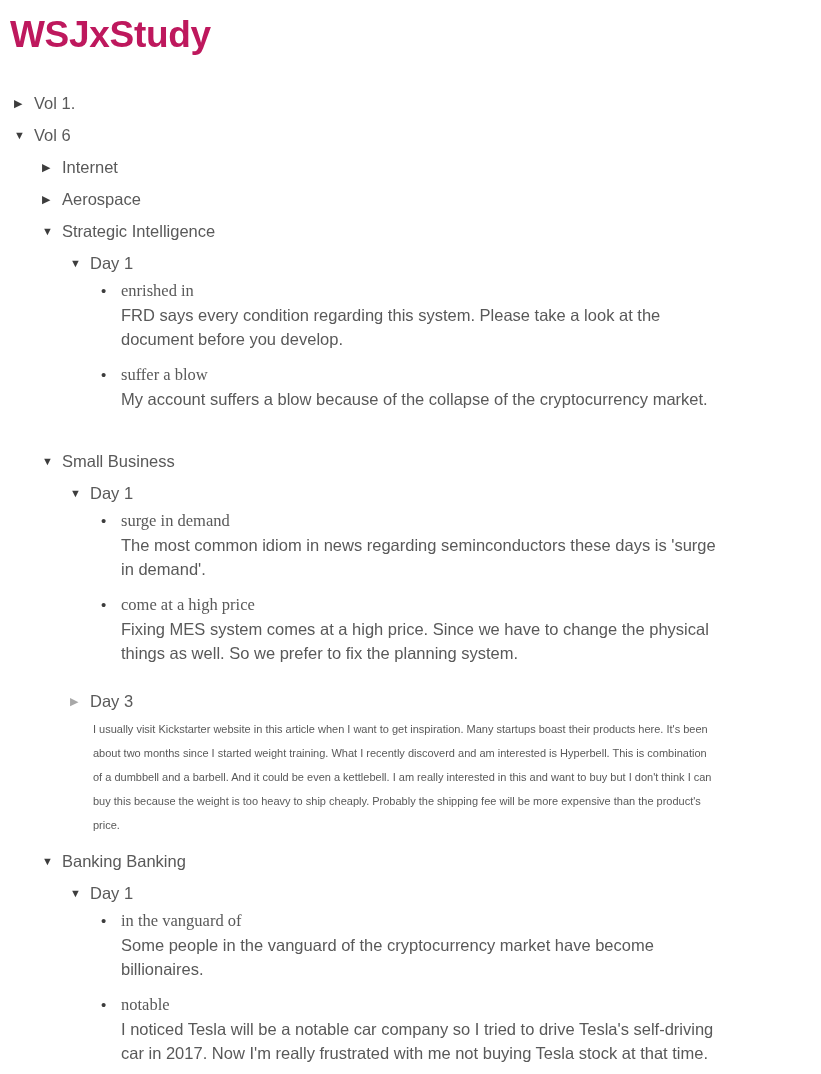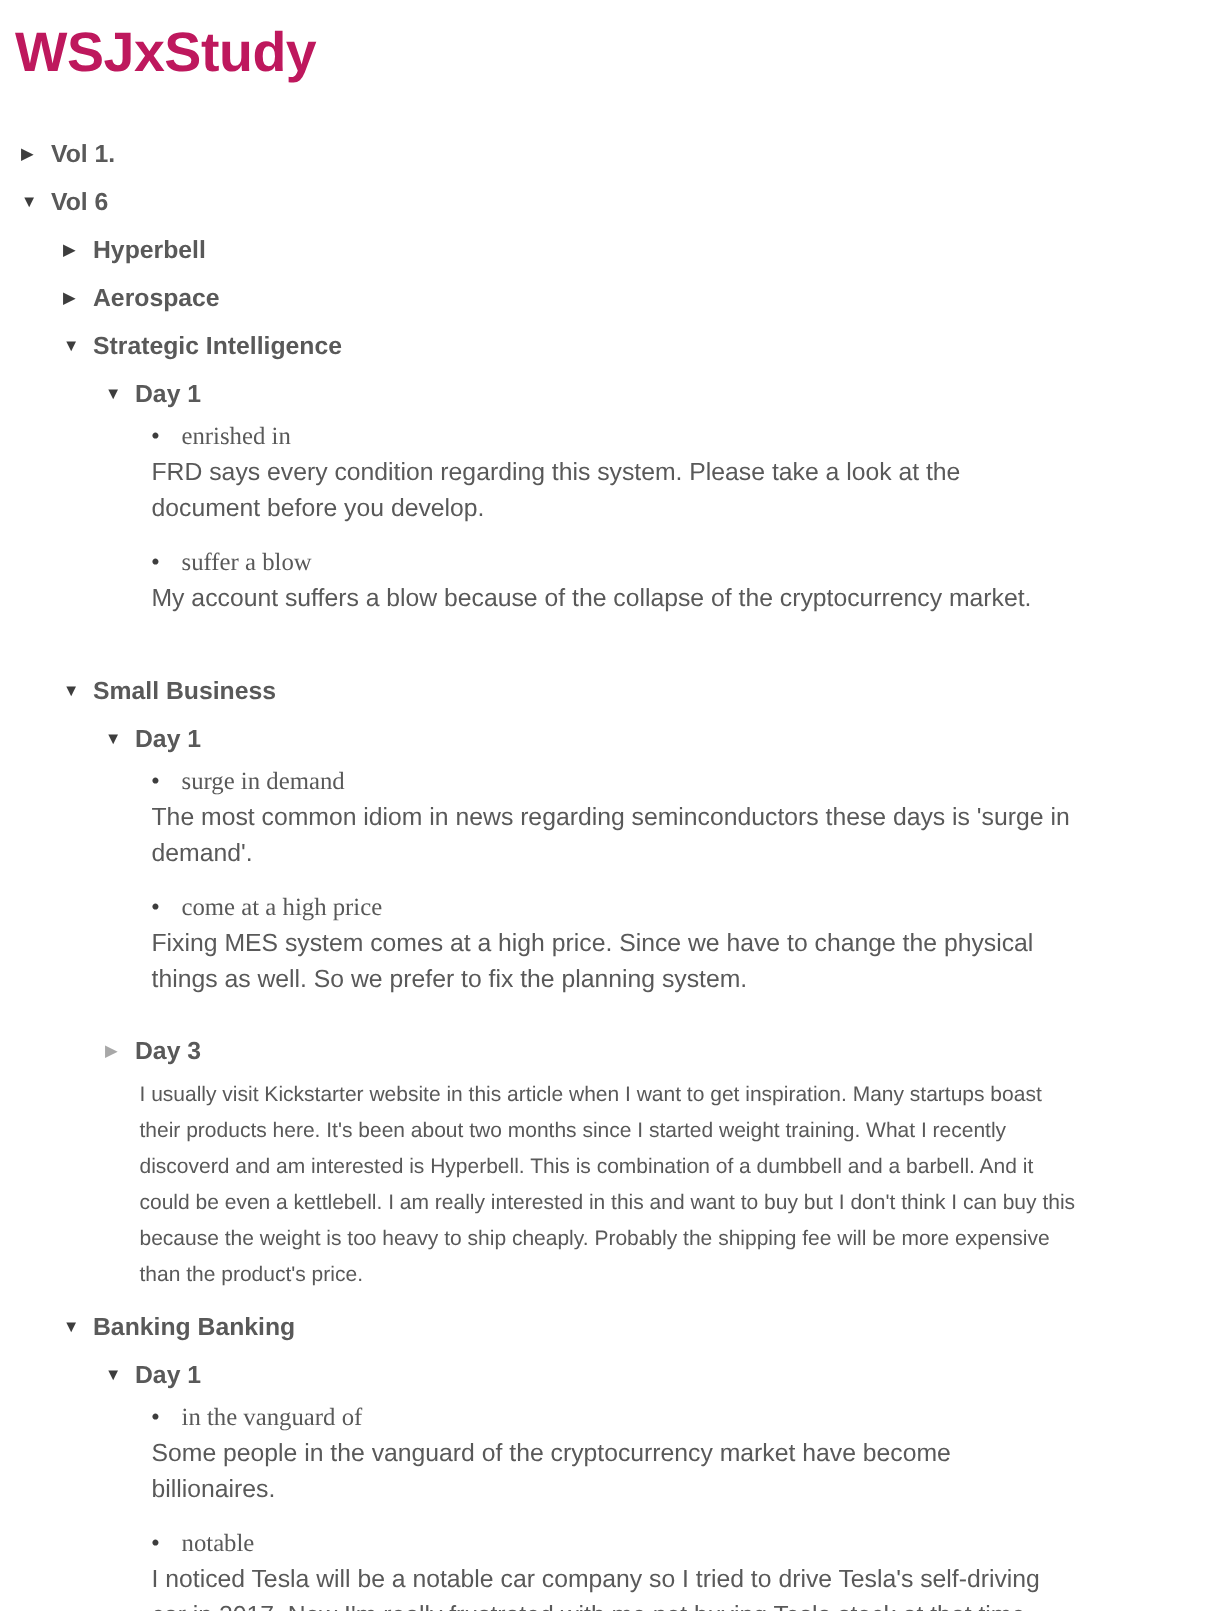--- a/index.html
+++ b/index.html
@@ -45,21 +45,20 @@
     font-size: 11px;
     line-height: 32px;
     color: #3d3d3d;
     user-select: none;
   }
   .marker.dim { color: #a8a8a8; }
 
   .row-label {
     flex: 1 1 auto;
     white-space: nowrap;
-    font-weight: bold;
   }
 
   
   .lvl-1 { margin-left: 14px; }
   .lvl-2 { margin-left: 42px; }
   .lvl-3 { margin-left: 70px; }
 
   
   .entry {
     margin-left: 101px;
@@ -80,30 +79,31 @@
     line-height: 24px;
     color: #3d3d3d;
     user-select: none;
   }
   .entry-term {
     flex: 1 1 auto;
     color: #595959;
     font-family: Liberation Serif, serif;
   }
   .entry-body {
+    margin-left: 20px;
     font-size: 16.5px;
     line-height: 24px;
     color: #595959;
   }
 
   
   .free-para {
     margin-left: 93px;
     max-width: 624px;
-    font-size: 14px;
+    font-size: 11px;
     line-height: 24px;
     color: #595959;
   }
 
   .gap { height: 22px; }
   .gap-sm { height: 8px; }
 </style>
 </head>
 <body>
 
@@ -116,21 +116,21 @@
     <span class="row-label">Vol 1.</span>
   </div>
 
   <div class="row lvl-1">
     <span class="marker">▼</span>
     <span class="row-label">Vol 6</span>
   </div>
 
   <div class="row lvl-2">
     <span class="marker">▶</span>
-    <span class="row-label">Hyperbell</span>
+    <span class="row-label">Internet</span>
   </div>
 
   <div class="row lvl-2">
     <span class="marker">▶</span>
     <span class="row-label">Aerospace</span>
   </div>
 
   <div class="row lvl-2">
     <span class="marker">▼</span>
     <span class="row-label">Strategic Intelligence</span>

